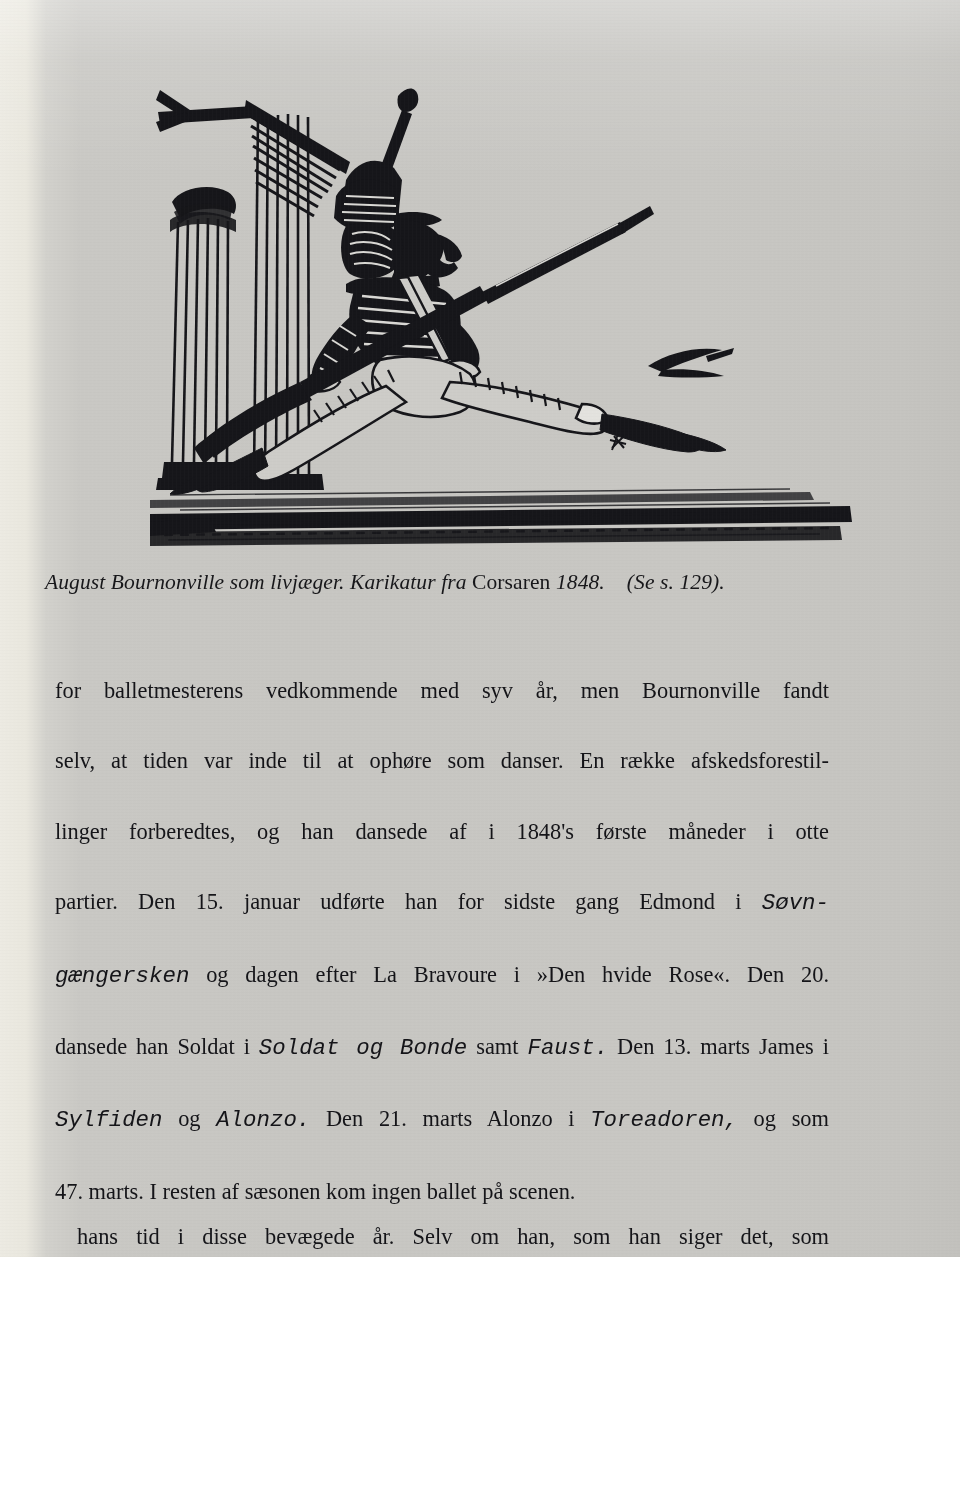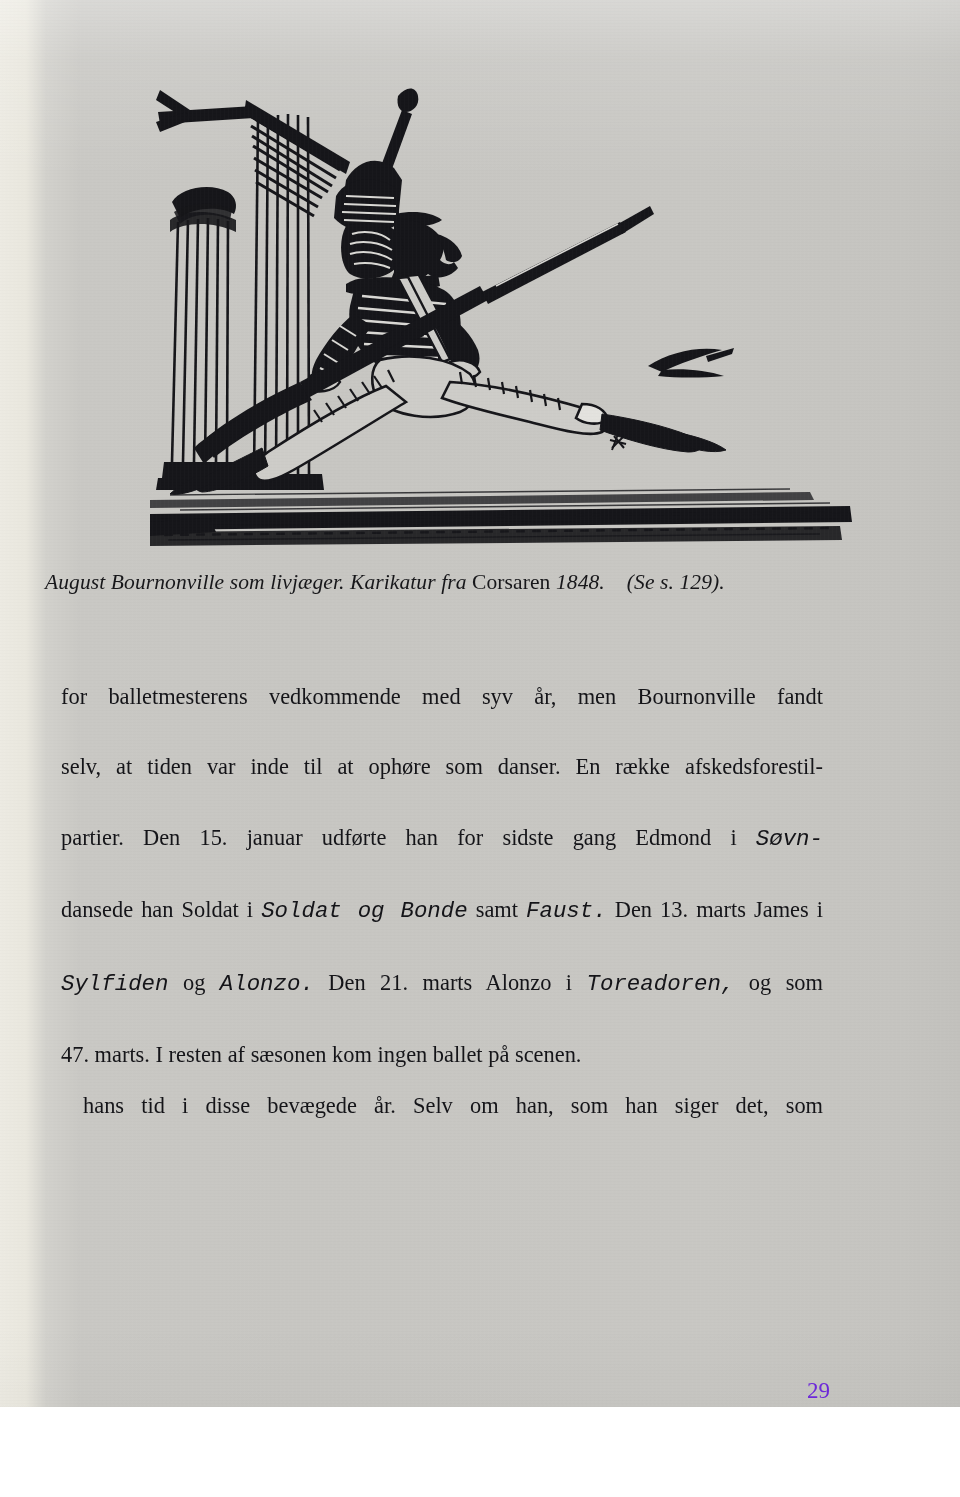--- a/index.html
+++ b/index.html
@@ -10,21 +10,21 @@
   body {
     width: 960px;
     height: 1497px;
     font-family: "Liberation Serif", serif;
   }
 
   
   .scan {
     position: relative;
     width: 960px;
-    height: 1407px;
+    height: 1257px;
     overflow: hidden;
     background: #e9e7df;
   }
   
   .paper {
     position: absolute;
     left: 0; top: 0;
     width: 960px; height: 1497px;
     background:
       linear-gradient(90deg,
@@ -94,21 +94,21 @@
     position: absolute;
     left: 45px;
     top: 663px;
     width: 794px;
     font-size: 22.4px;
     line-height: 35.2px;
     color: #141418;
     text-align: justify;
     text-justify: inter-word;
   }
-  .body-text p { margin: 16px; }
+  .body-text p { margin: 10px; }
   .body-text p.indent { text-indent: 22px; }
   .body-text i { font-style: italic; font-family: Liberation Mono, monospace; }
   
   .ln { display: block; text-align: justify; }
   .ln::after { content: ""; display: inline-block; width: 100%; height: 0; }
   .ln.last::after { content: none; }
 
   
   .folio {
     position: absolute;
@@ -349,21 +349,23 @@
 
   <div class="caption">
     <span>August Bournonville som livjæger. Karikatur fra </span><span class="roman">Corsaren</span><span> 1848.</span><span class="ref">(Se s. 129).</span>
   </div>
 
   <div class="body-text">
 
     <p>
         <span class="ln">for balletmesterens vedkommende med syv år, men Bournonville fandt</span>
         <span class="ln">selv, at tiden var inde til at ophøre som danser. En række afskedsforestil-</span>
+        <span class="ln">linger forberedtes, og han dansede af i 1848's første måneder i otte</span>
         <span class="ln"><span>partier. Den 15. januar udførte han for sidste gang Edmond i </span><i>Søvn-</i></span>
+        <span class="ln"><i>gængersken</i><span> og dagen efter La Bravoure i »Den hvide Rose«. Den 20.</span></span>
         <span class="ln"><span>dansede han Soldat i </span><i>Soldat og Bonde</i><span> samt </span><i>Faust.</i><span> Den 13. marts James i</span></span>
         <span class="ln"><i>Sylfiden</i><span> og </span><i>Alonzo.</i><span> Den 21. marts Alonzo i </span><i>Toreadoren,</i><span> og som</span></span>
         <span class="ln last">47. marts. I resten af sæsonen kom ingen ballet på scenen.</span>
       </p>
 
     <p class="indent">
         <span class="ln">hans tid i disse bevægede år. Selv om han, som han siger det, som</span>
       </p>
 
   </div>

